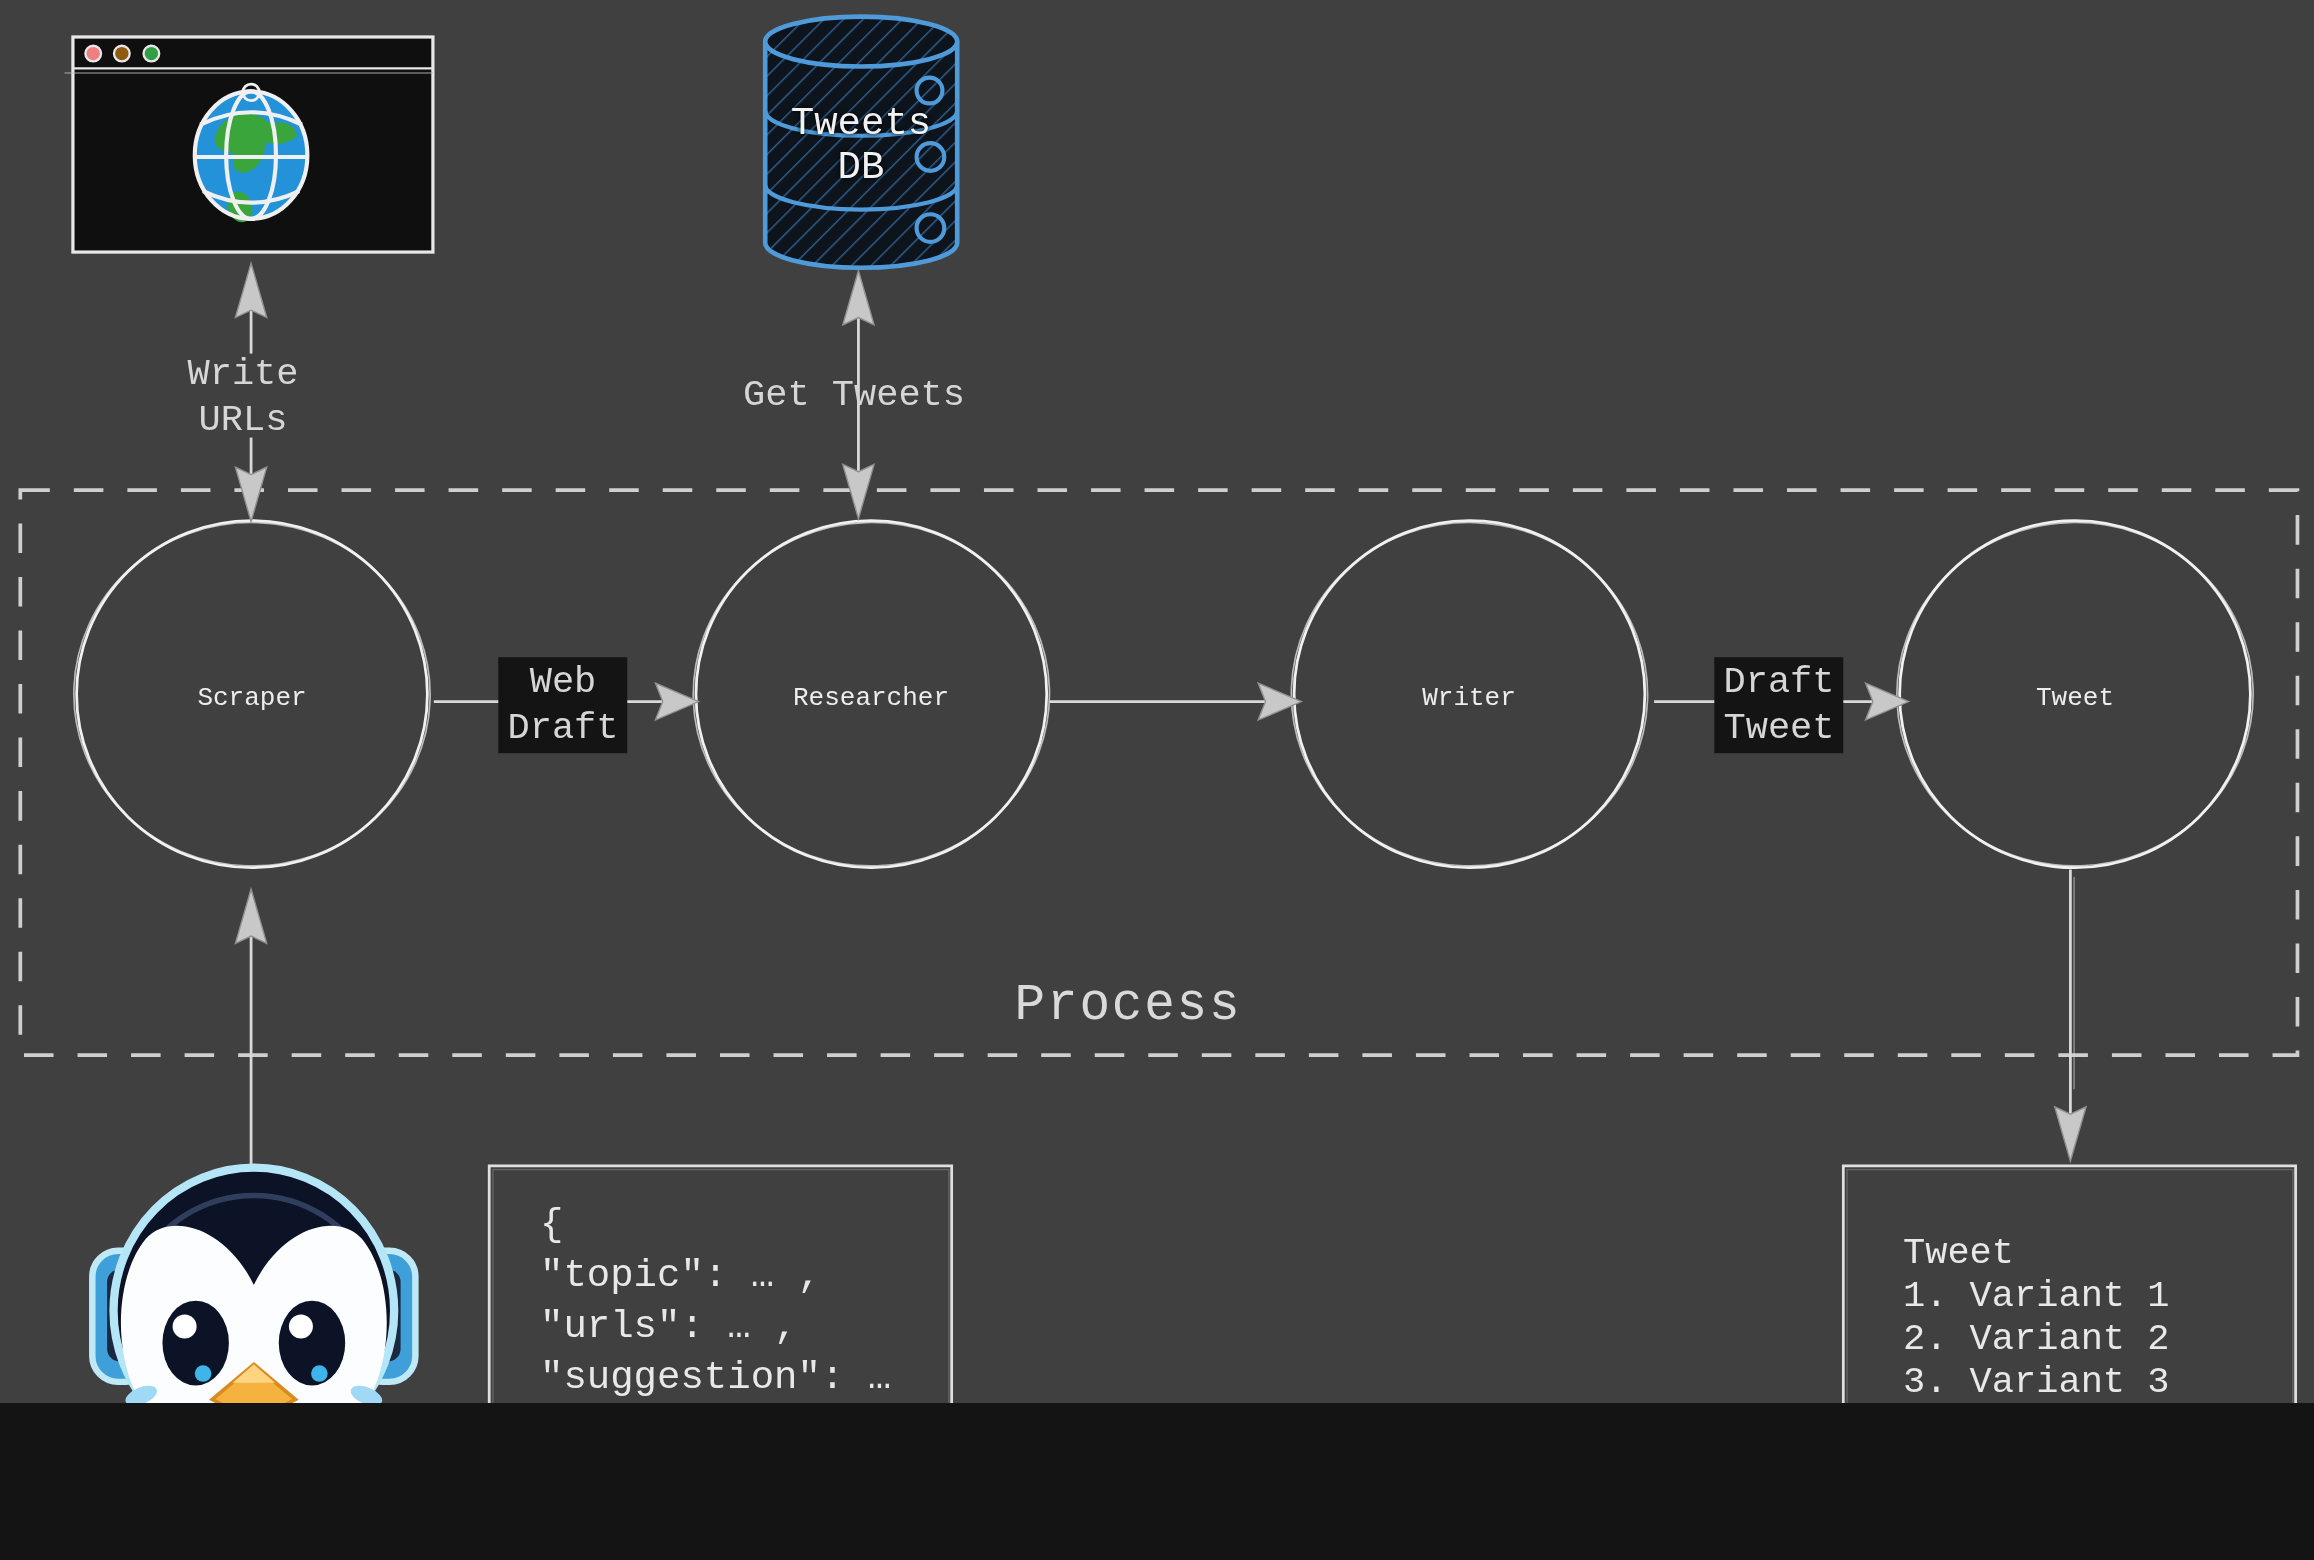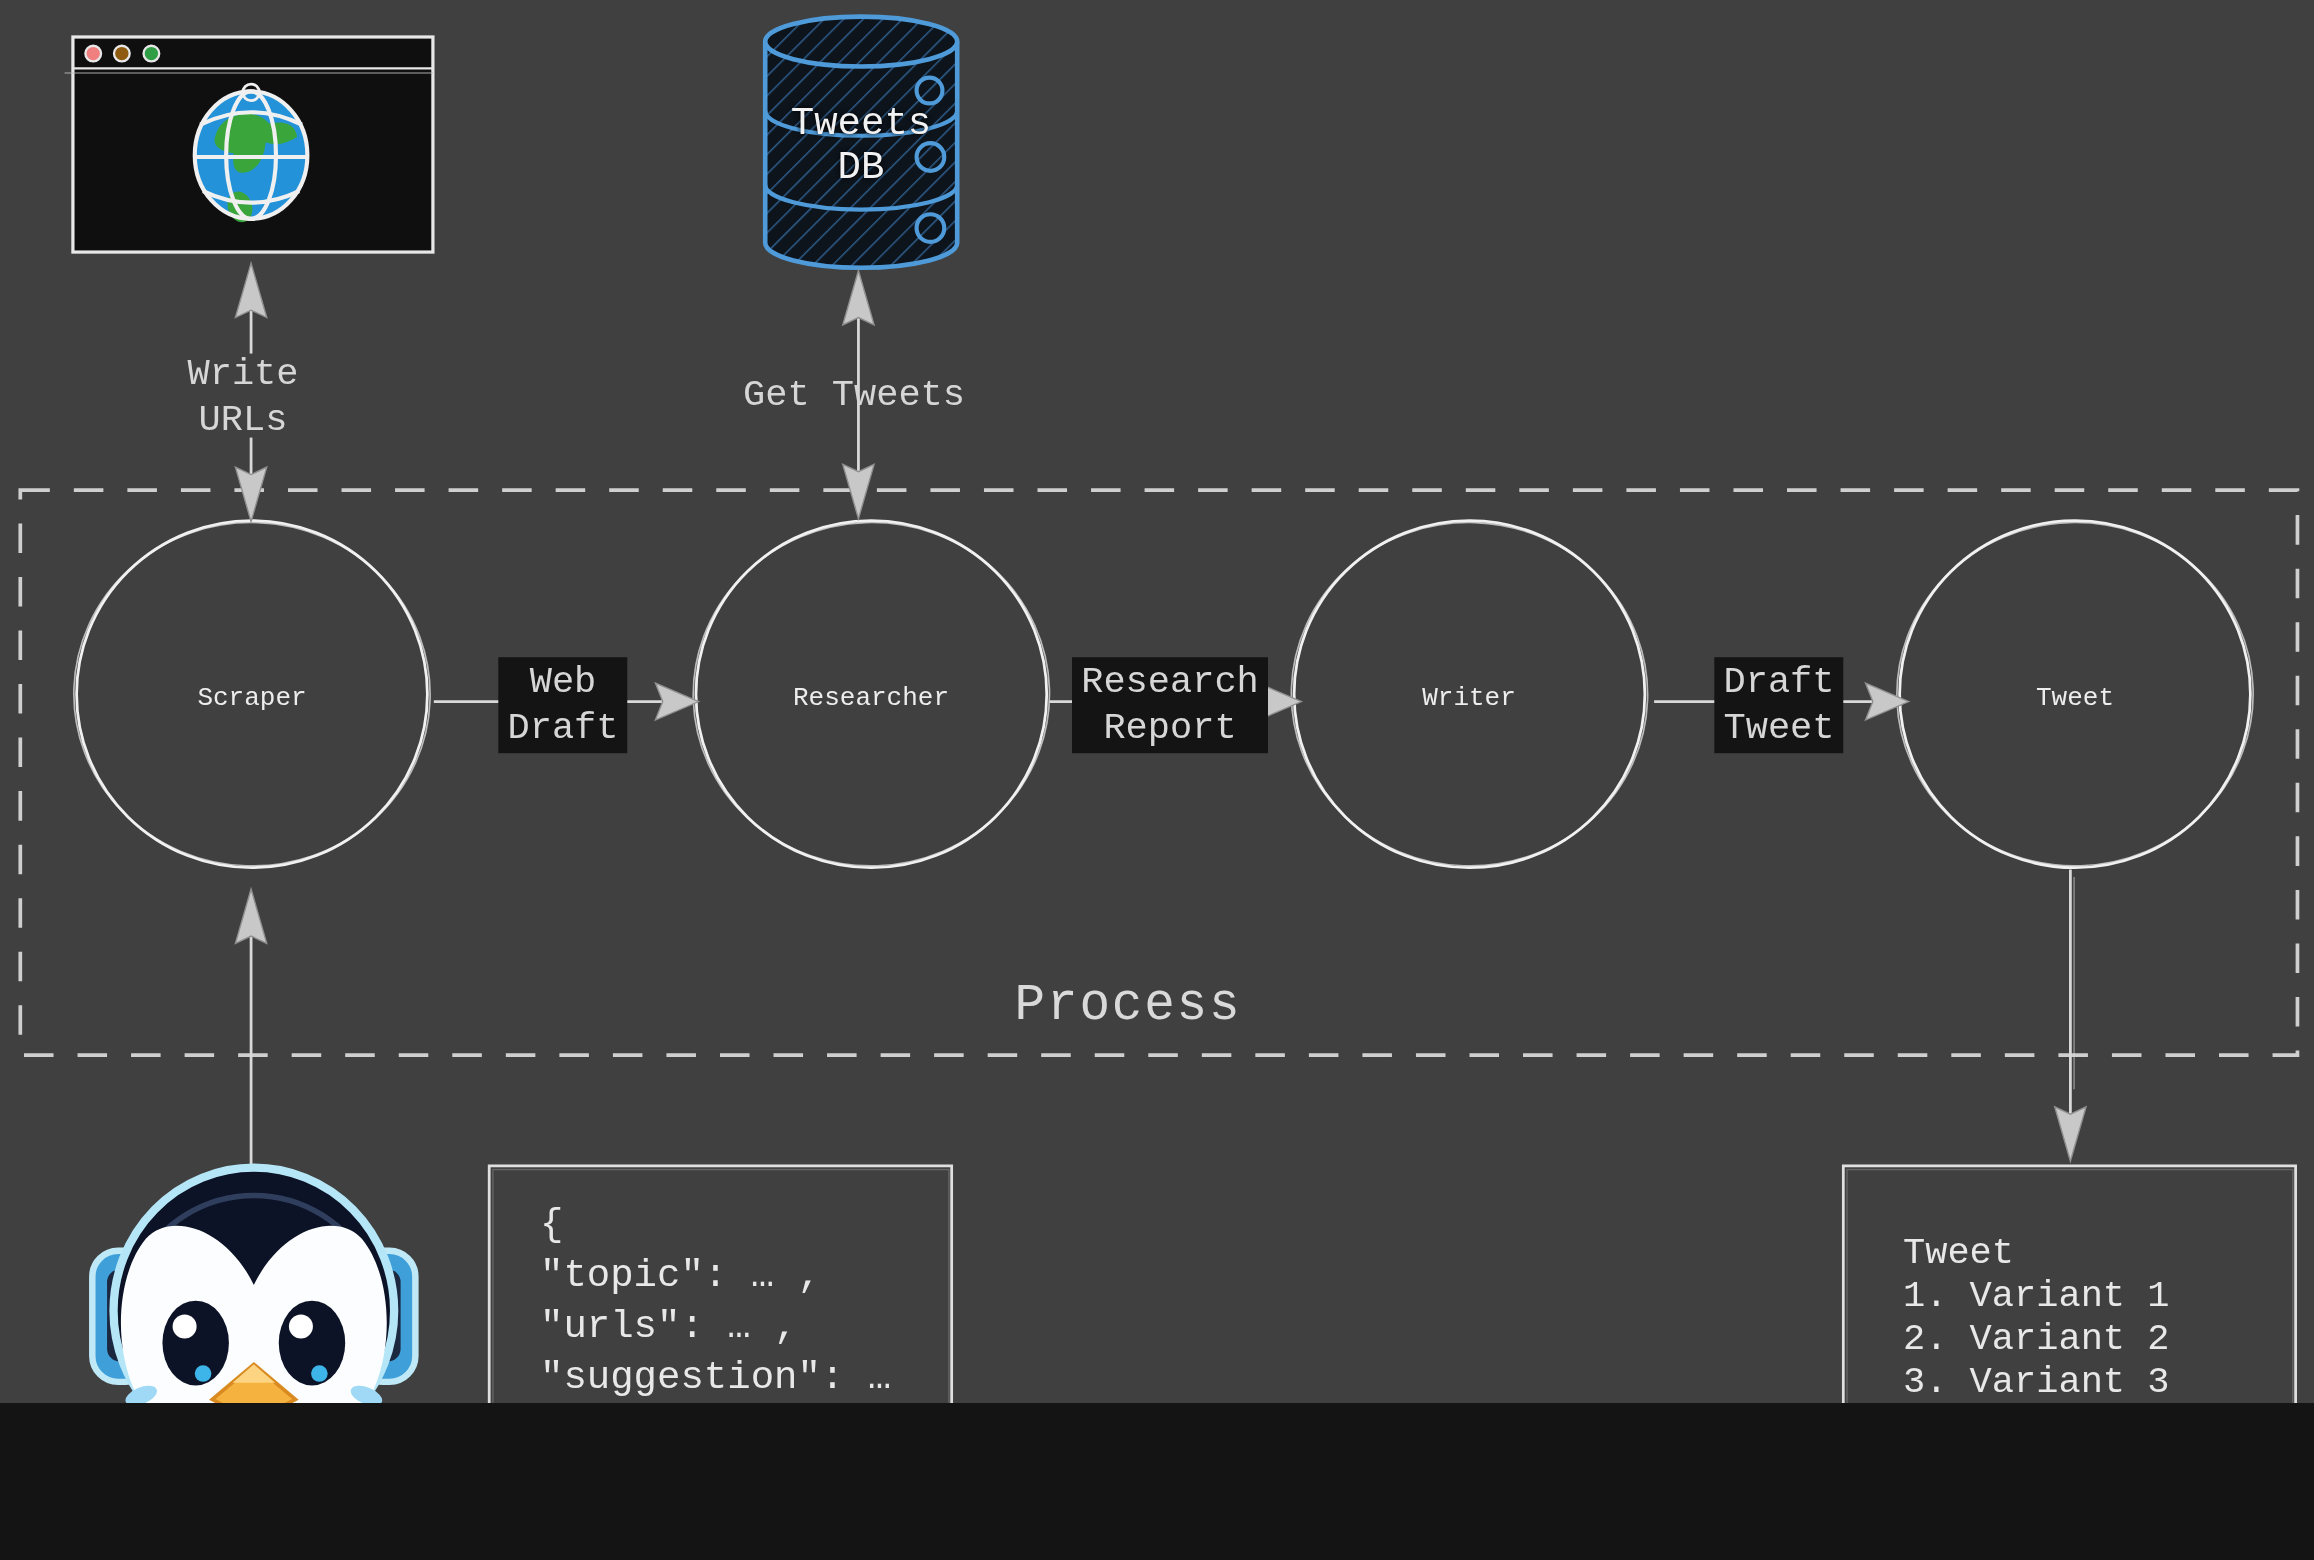--- a/index.html
+++ b/index.html
@@ -169,22 +169,20 @@
 
   <div class="lbl" style="left:854px;top:395px;">Get Tweets</div>
 
   <div class="lbl node-lbl" style="left:252px;top:698px;">Scraper</div>
   <div class="lbl node-lbl" style="left:871px;top:698px;">Researcher</div>
   <div class="lbl node-lbl" style="left:1469px;top:698px;">Writer</div>
   <div class="lbl node-lbl" style="left:2075px;top:698px;">Tweet</div>
 
   <div class="lbl edge-lbl-h" style="left:563px;top:705px;">Web
 Draft</div>
-  <div class="lbl edge-lbl-h" style="left:1170px;top:705px;">Research
-Report</div>
   <div class="lbl edge-lbl-h" style="left:1779px;top:705px;">Draft
 Tweet</div>
 
   <div class="lbl process-lbl" style="left:1128px;top:1006px;">Process</div>
 
 
   <div class="code-lbl" style="left:540px;top:1200px;">{
  "topic": … ,
  "urls": … ,
  "suggestion": …

